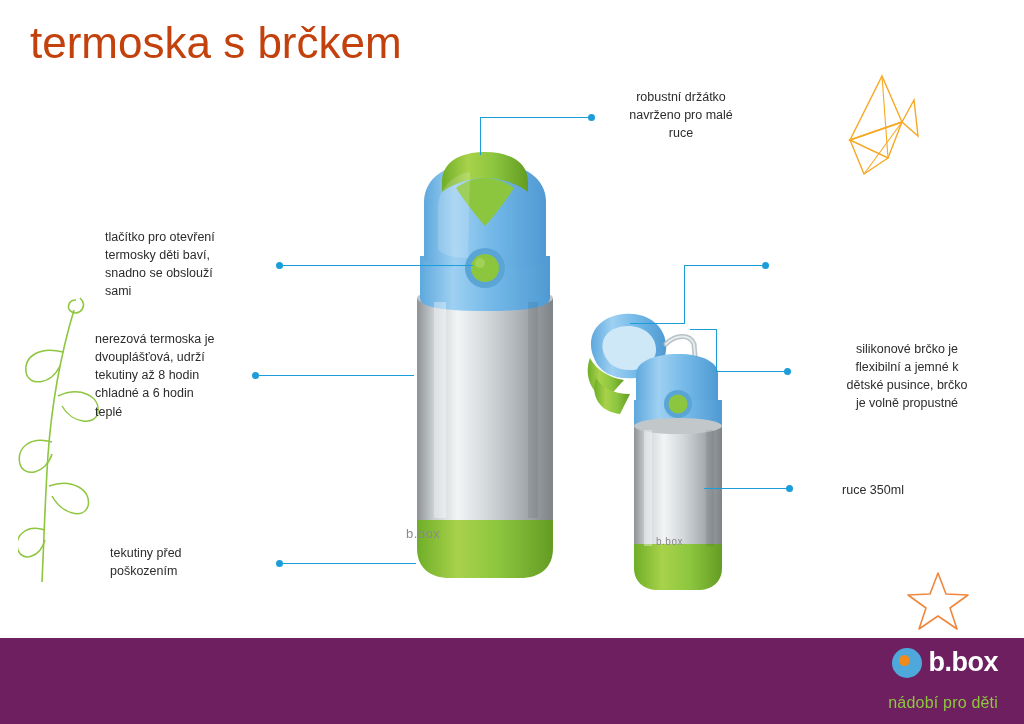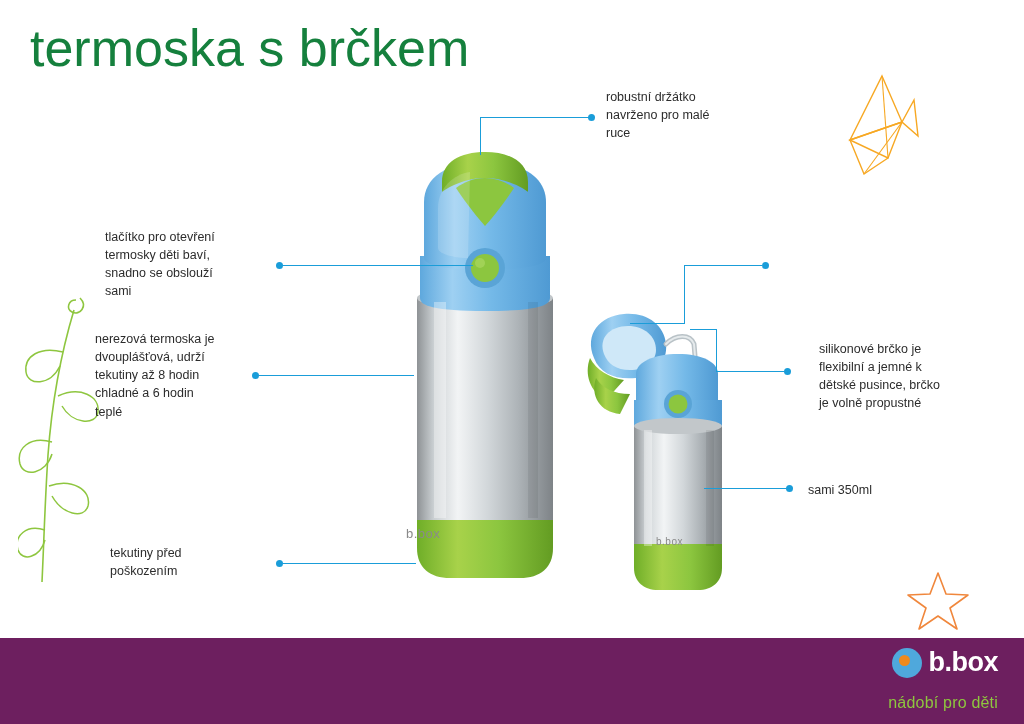--- a/index.html
+++ b/index.html
@@ -19,23 +19,23 @@
     height: 724px;
     background: #ffffff;
     overflow: hidden;
   }
 
   
   .page-title {
     position: absolute;
     left: 30px;
     top: 18px;
-    font-size: 52px;
+    font-size: 44px;
     font-weight: 400;
-    color: #15803d;
+    color: #c2410c;
     letter-spacing: 0px;
     white-space: nowrap;
   }
 
   
   .bottom-bar {
     position: absolute;
     left: 0;
     bottom: 0;
     width: 1024px;
@@ -87,21 +87,21 @@
 
   
   .callout {
     position: absolute;
     font-size: 12.5px;
     line-height: 1.45;
     color: #2c2c2c;
     white-space: pre-line;
   }
   .callout.right-align { text-align: left; }
-  .callout.left-align  { text-align: left; }
+  .callout.left-align  { text-align: center; }
 
   
   .leader {
     position: absolute;
     background: #1a9dd9;
   }
   .leader.h { height: 1px; }
   .leader.v { width: 1px; }
   .dot {
     position: absolute;
@@ -299,21 +299,21 @@
 
   <div class="callout left-align" style="left:806px; top:340px; width:176px;margin-left:13px;">silikonové brčko je
 flexibilní a jemné k
 dětské pusince, brčko
 je volně propustné</div>
   <div class="dot" style="left:784px; top:368px;"></div>
   <div class="leader h" style="left:716px; top:371px; width:68px;"></div>
   <div class="leader v" style="left:716px; top:329px; height:42px;"></div>
   <div class="leader h" style="left:690px; top:329px; width:27px;"></div>
 
-  <div class="callout left-align" style="left:808px; top:481px; width:130px;">sami 350ml</div>
+  <div class="callout left-align" style="left:808px; top:481px; width:130px;">ruce 350ml</div>
   <div class="dot" style="left:786px; top:485px;"></div>
   <div class="leader h" style="left:704px; top:488px; width:84px;"></div>
 
   <div class="bottom-bar">
     <div class="logo-wrap">
       <div class="logo-main">
         <span class="logo-mark"></span>
         <span class="logo-text">b.box</span>
       </div>
       <div class="logo-tagline">nádobí pro děti</div>

